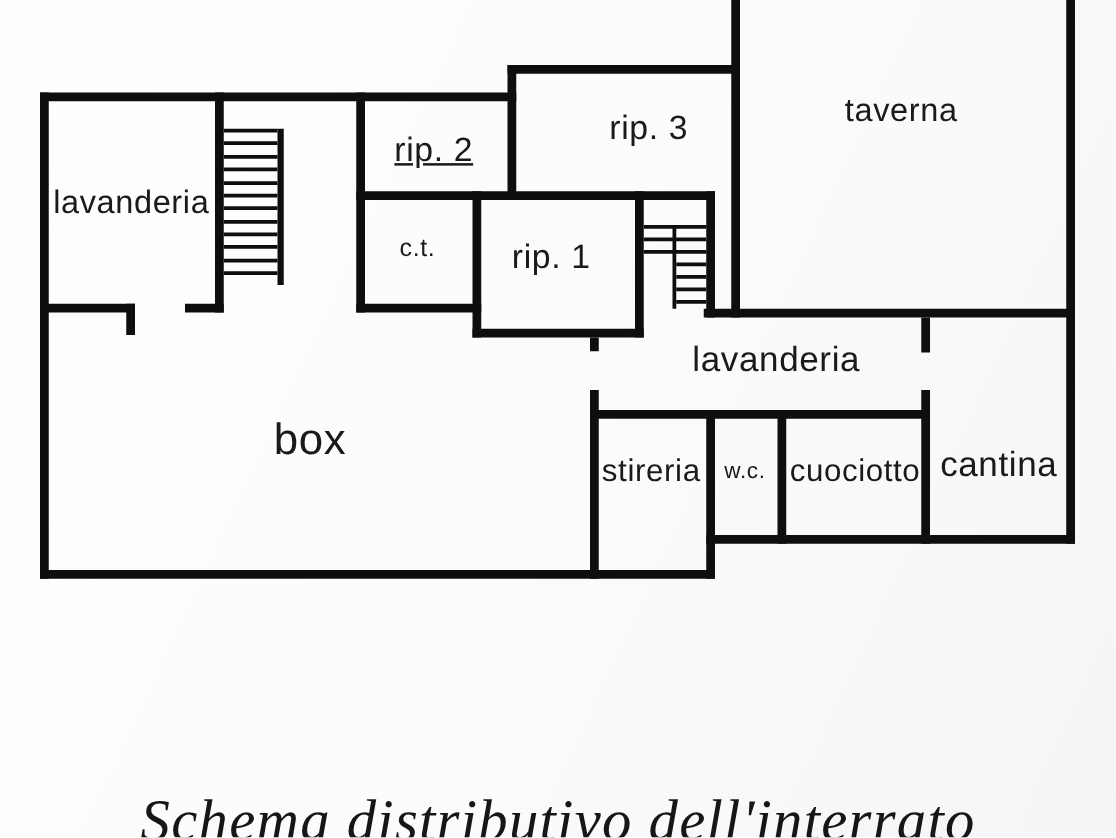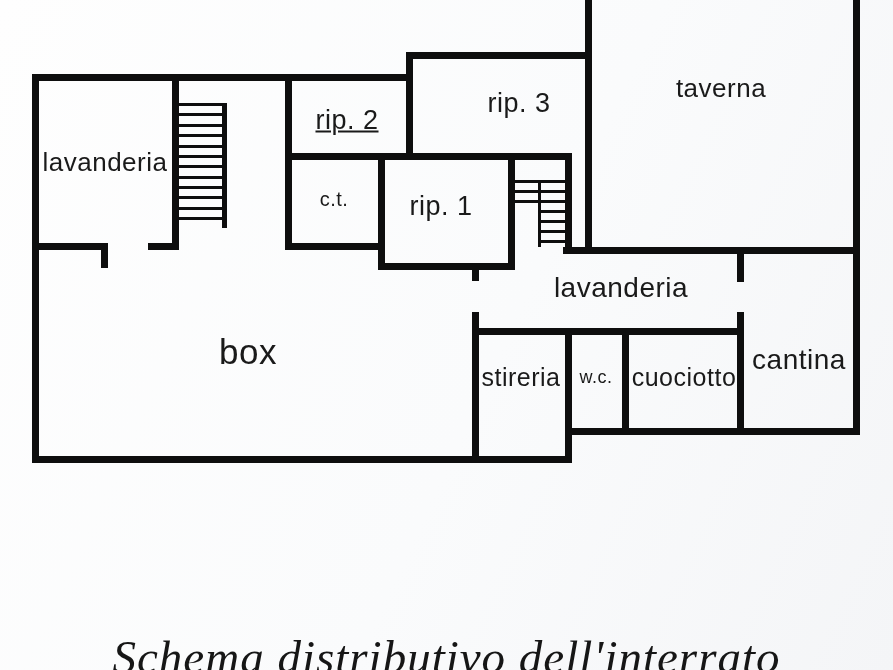--- a/index.html
+++ b/index.html
@@ -97,16 +97,16 @@
       <div class="room-label" style="left: 347px; top: 120px; font-size: 27px; text-decoration: underline;">rip. 2</div>
       <div class="room-label" style="left: 479px; top: 103px; font-size: 27px; margin-left: 40px;">rip. 3</div>
       <div class="room-label" style="left: 721px; top: 88px; font-size: 26px;">taverna</div>
       <div class="room-label" style="left: 334px; top: 199px; font-size: 20px;">c.t.</div>
       <div class="room-label" style="left: 441px; top: 206px; font-size: 27px;">rip. 1</div>
       <div class="room-label" style="left: 621px; top: 288px; font-size: 28px;">lavanderia</div>
       <div class="room-label" style="left: 248px; top: 352px; font-size: 35px;">box</div>
       <div class="room-label" style="left: 521px; top: 377px; font-size: 25px;">stireria</div>
       <div class="room-label" style="left: 596px; top: 377px; font-size: 18px;">w.c.</div>
       <div class="room-label" style="left: 684px; top: 377px; font-size: 25px;">cuociotto</div>
-      <div class="room-label" style="left: 799px; top: 360px; font-size: 28px;">cantina</div>
+      <div class="room-label" style="left: 799px; top: 372px; font-size: 28px;">cantina</div>
     </div>
   <div class="caption">Schema distributivo dell'interrato</div>
 </div>
 
 </body></html>

